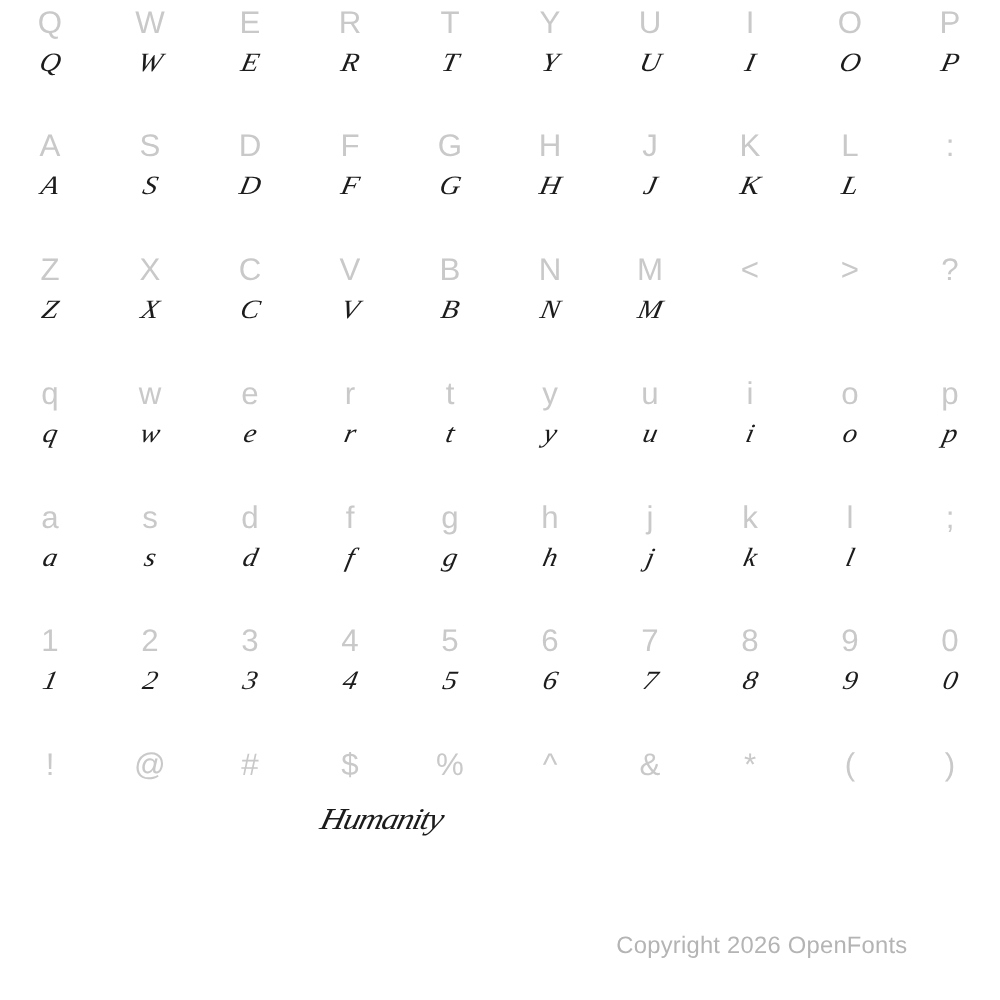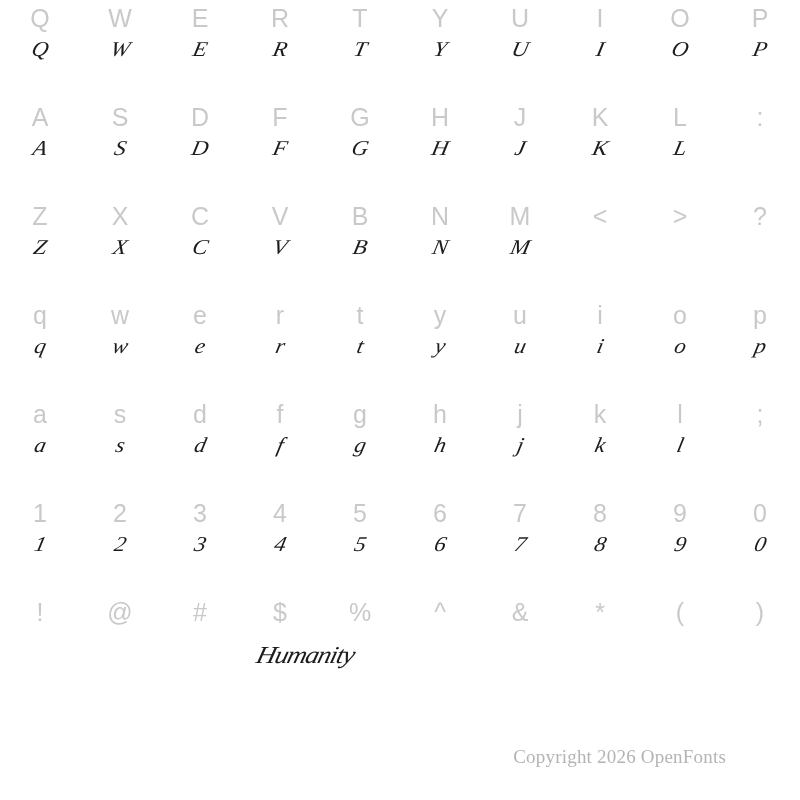--- a/index.html
+++ b/index.html
@@ -80,21 +80,21 @@
     display: inline-block;
     letter-spacing: -1.2px;
     margin-left: -190px;
   }
   .copyright {
     position: absolute;
     right: 74px;
     bottom: 32px;
     font-size: 19px;
     color: #b4b4b4;
-    font-family: Liberation Serif, serif;
+    font-family: Liberation Sans, sans-serif;
     letter-spacing: 0.2px;
   }
 </style>
 </head>
 <body>
 
 <div id="page">
 
   <div class="keymap">
 

